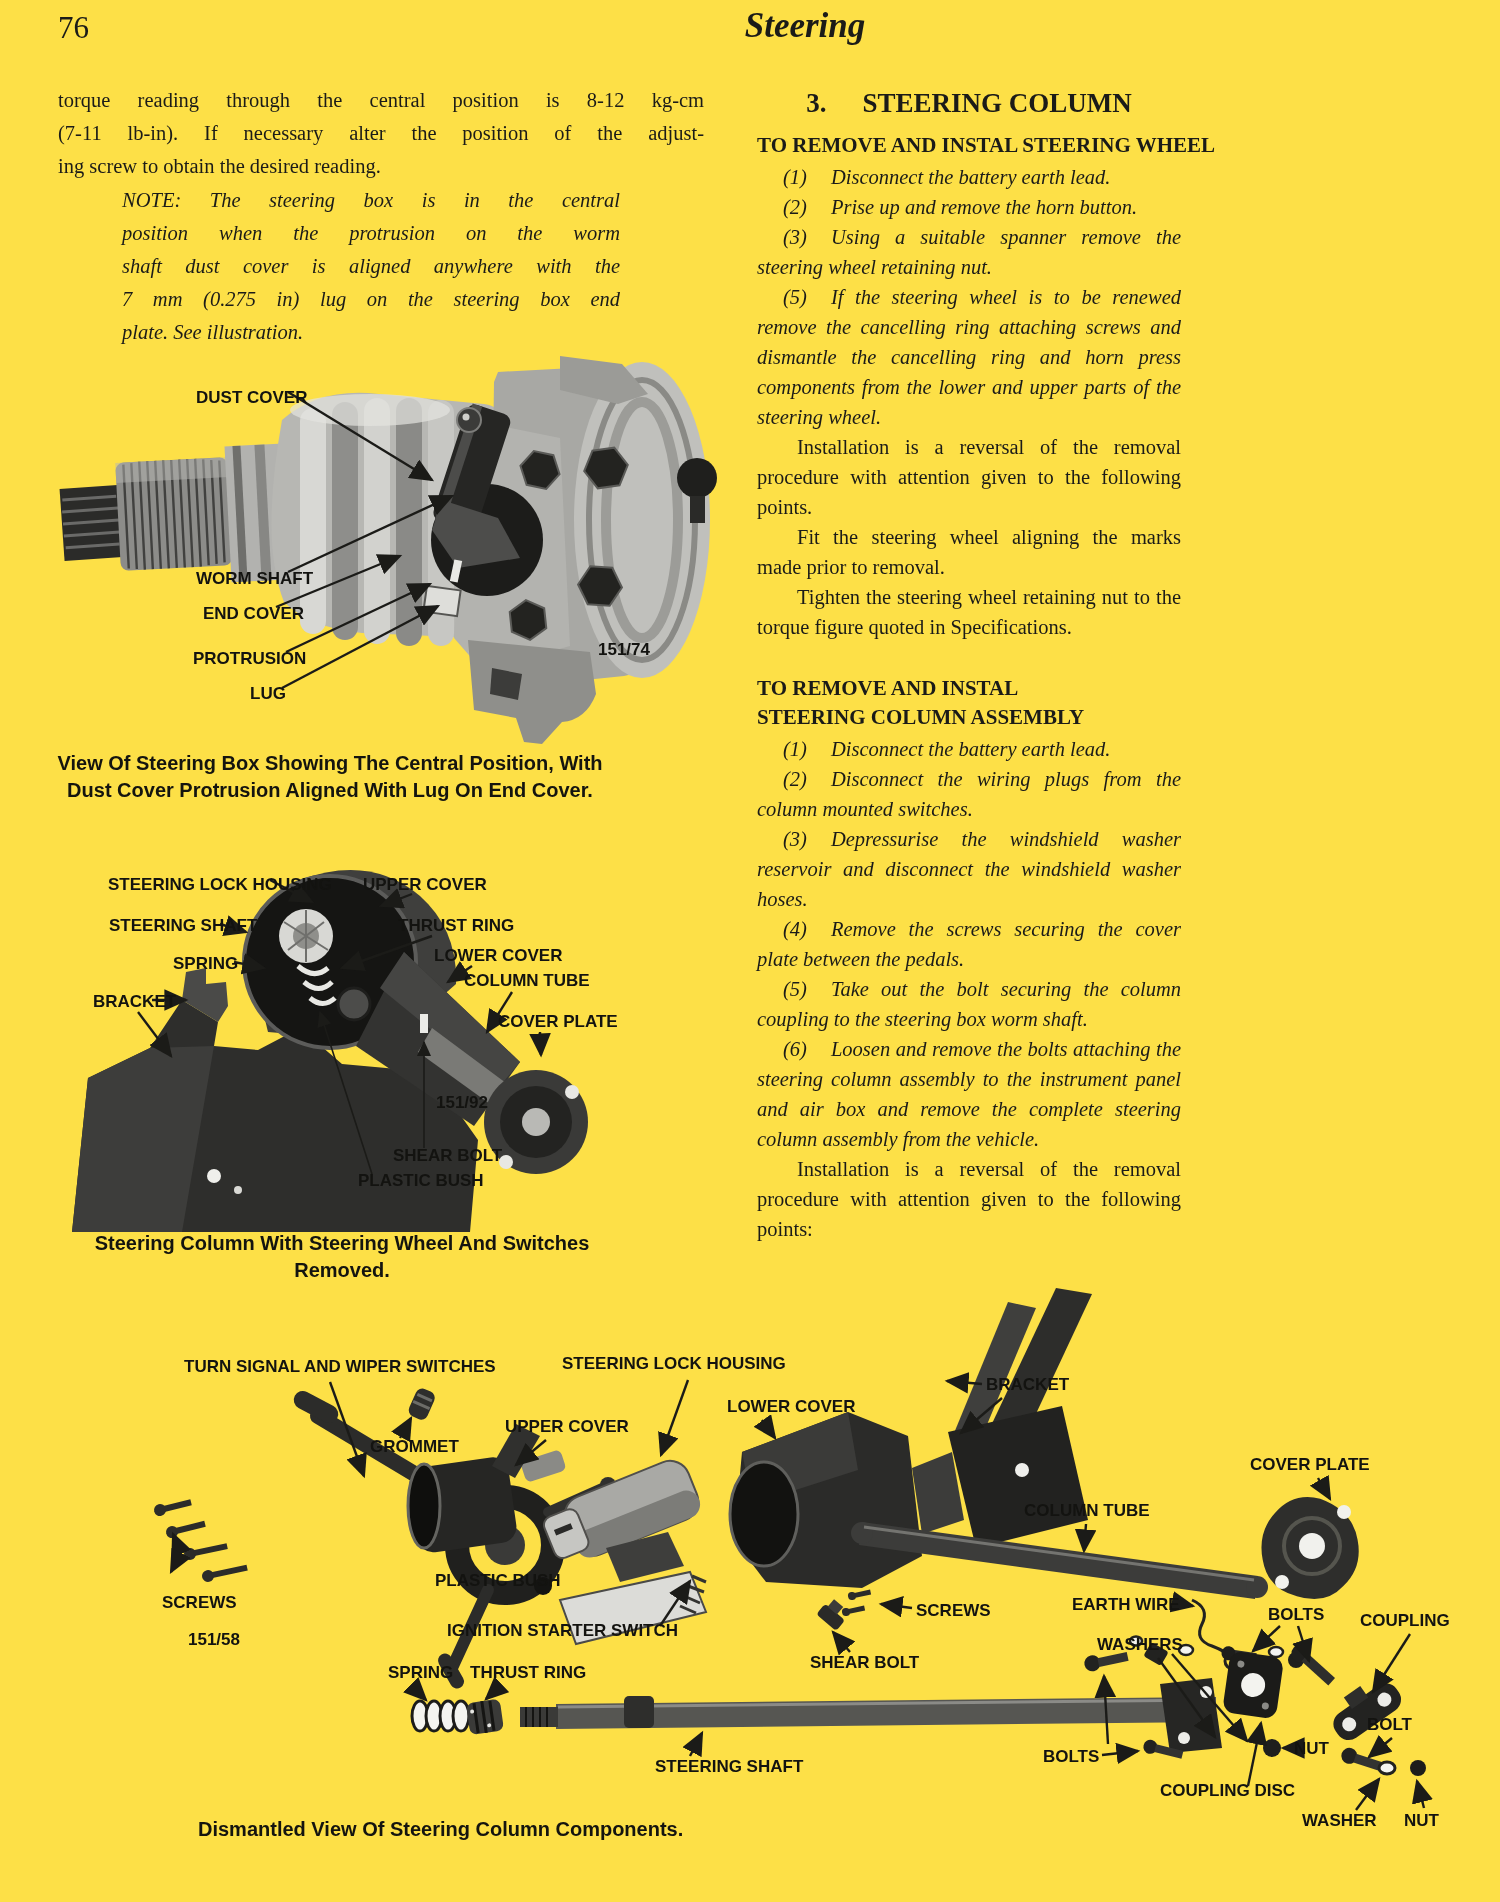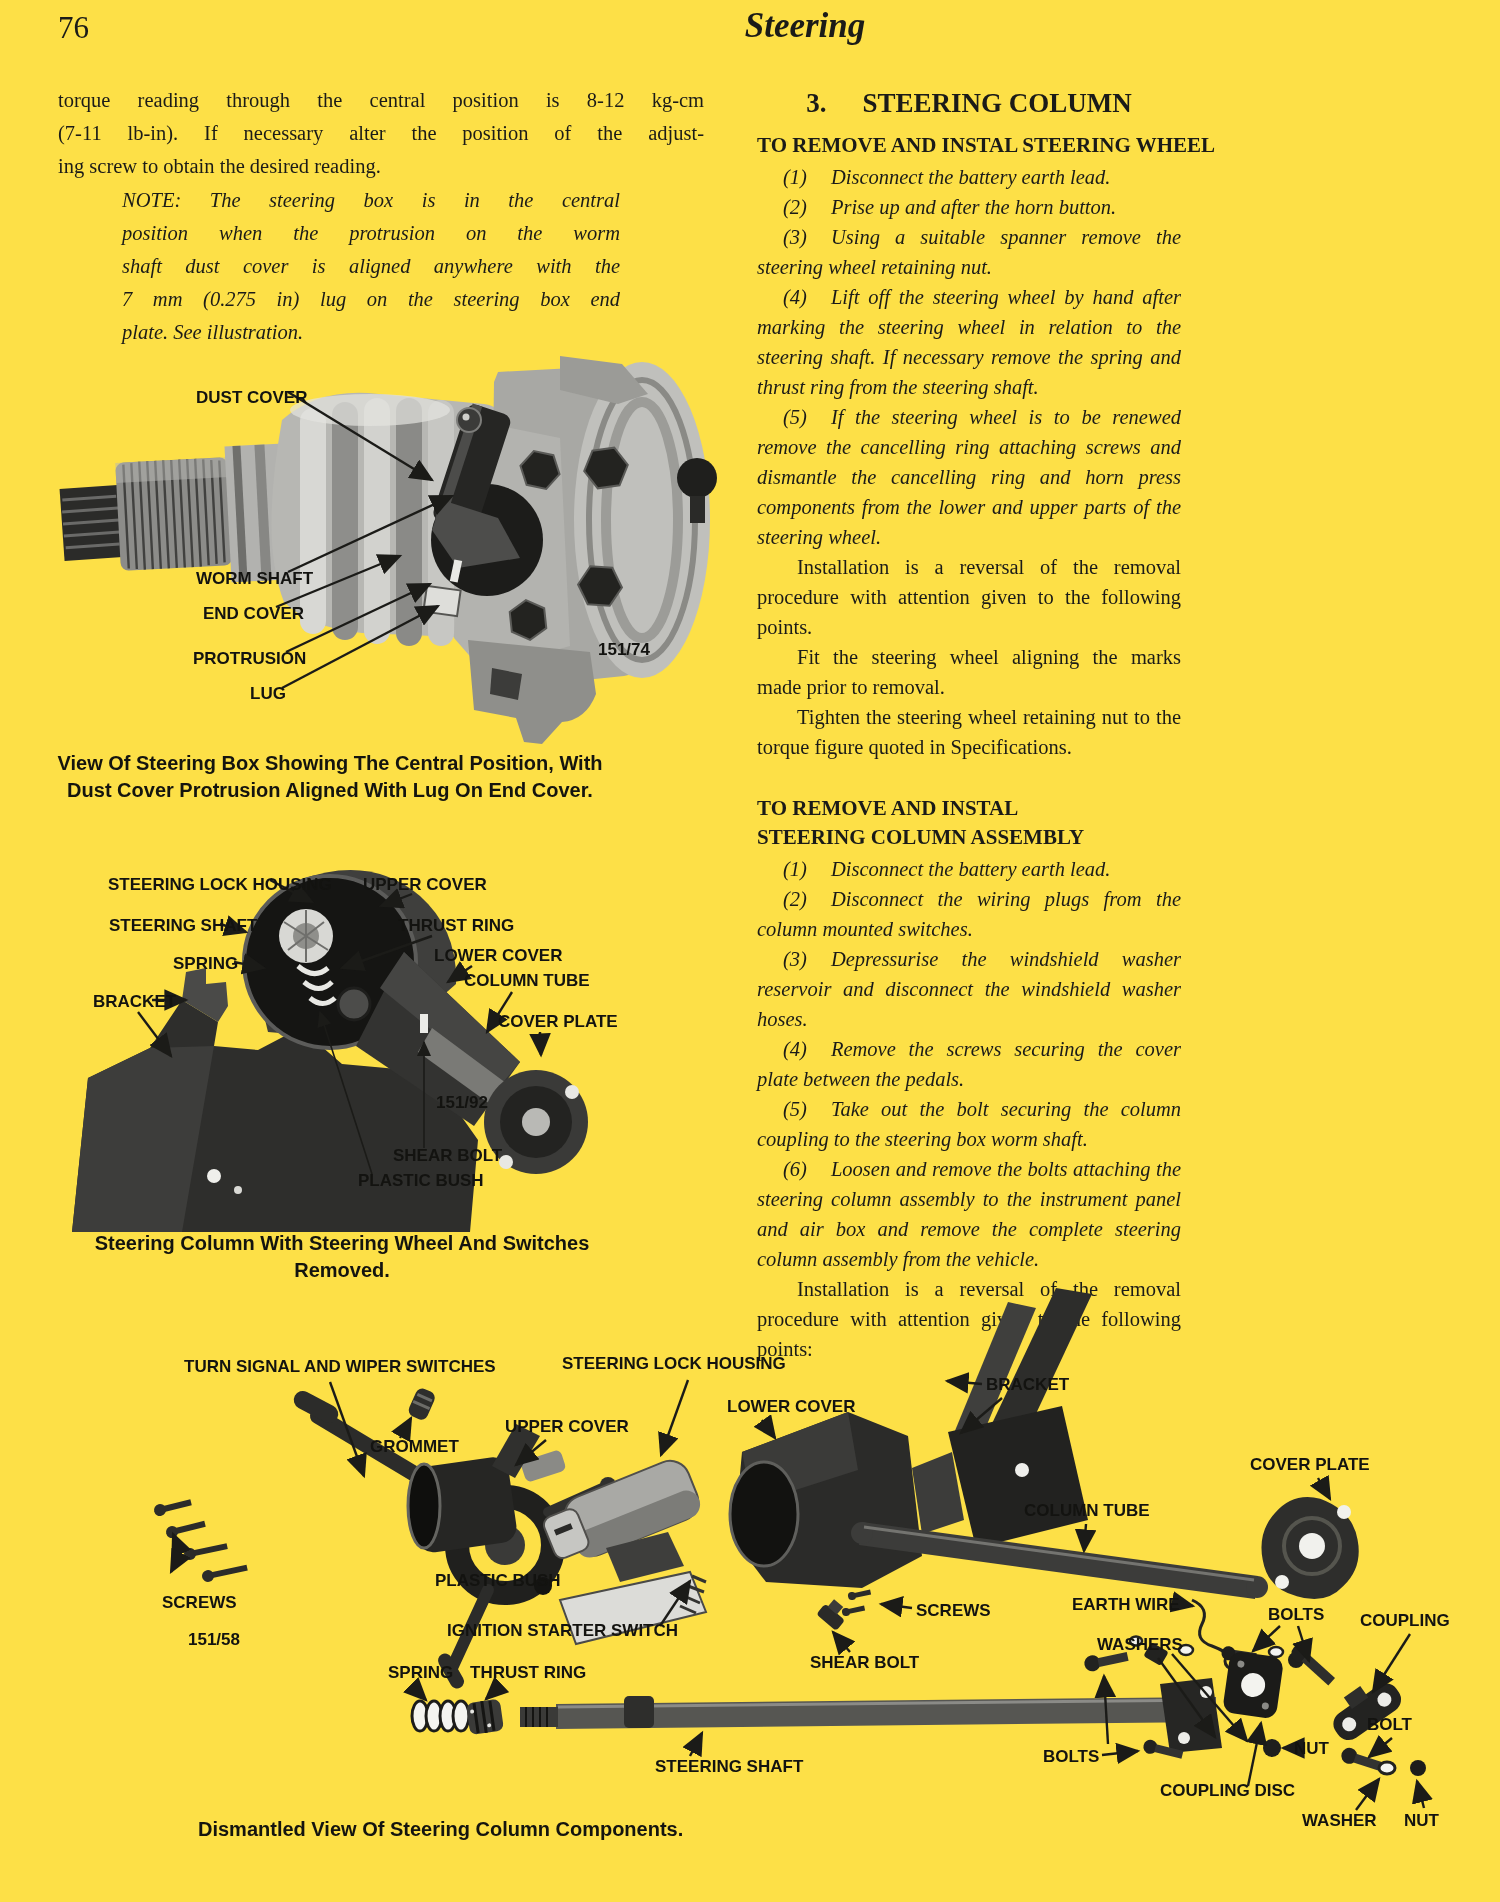--- a/index.html
+++ b/index.html
@@ -202,23 +202,22 @@
     <text class="lb" x="358" y="1186">PLASTIC BUSH</text>
   </svg>
   <div class="caption" style="left:57px;top:1230px;width:570px">Steering Column With Steering Wheel And Switches Removed.</div>
 
   <div class="rc">
     <div class="sec-head">
       <span class="num">3.</span><span>STEERING COLUMN</span>
     </div>
     <div class="sub-head">TO REMOVE AND INSTAL STEERING WHEEL</div>
     <p class="step"><span class="pnum">(1)</span><span>Disconnect the battery earth lead.</span></p>
-    <p class="step"><span class="pnum">(2)</span><span>Prise up and after the horn button.</span></p>
+    <p class="step"><span class="pnum">(2)</span><span>Prise up and remove the horn button.</span></p>
     <p class="step"><span class="pnum">(3)</span><span>Using a suitable spanner remove the steering wheel retaining nut.</span></p>
-    <p class="step"><span class="pnum">(4)</span><span>Lift off the steering wheel by hand after marking the steering wheel in relation to the steering shaft. If necessary remove the spring and thrust ring from the steering shaft.</span></p>
     <p class="step"><span class="pnum">(5)</span><span>If the steering wheel is to be renewed remove the cancelling ring attaching screws and dismantle the cancelling ring and horn press components from the lower and upper parts of the steering wheel.</span></p>
     <p class="plain">Installation is a reversal of the removal procedure with attention given to the following points.</p>
     <p class="plain">Fit the steering wheel aligning the marks made prior to removal.</p>
     <p class="plain">Tighten the steering wheel retaining nut to the torque figure quoted in Specifications.</p>
 
     <div class="sub-head gap-above">TO REMOVE AND INSTAL</div>
     <div class="sub-head gap-small">STEERING COLUMN ASSEMBLY</div>
     <p class="step"><span class="pnum">(1)</span><span>Disconnect the battery earth lead.</span></p>
     <p class="step"><span class="pnum">(2)</span><span>Disconnect the wiring plugs from the column mounted switches.</span></p>
     <p class="step"><span class="pnum">(3)</span><span>Depressurise the windshield washer reservoir and disconnect the windshield washer hoses.</span></p>

